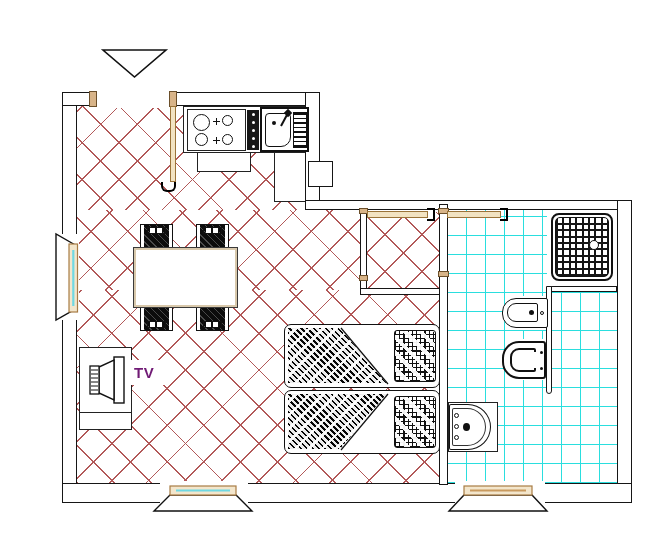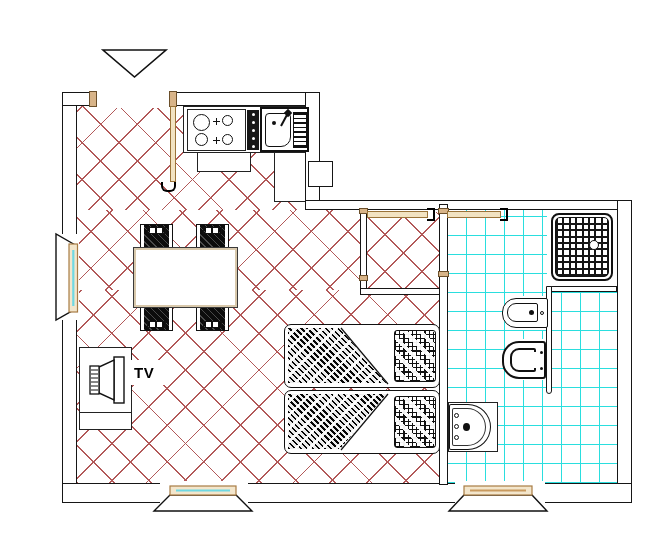--- a/index.html
+++ b/index.html
@@ -32,21 +32,21 @@
   .mat-hatch{background-image:
       repeating-linear-gradient(-45deg,rgba(255,255,255,.95) 0 2.5px,transparent 2.5px 9.5px),
       repeating-linear-gradient(45deg,#060606 0 1.7px,#ececec 1.7px 4.3px);}
   .pillow{border:1px solid #111;border-radius:3px;background-color:#fff;background-image:
       repeating-linear-gradient(45deg,transparent 0 7px,rgba(255,255,255,.94) 7px 11px),
       repeating-linear-gradient(0deg,#111 0 1.2px,transparent 1.2px 4.2px),
       repeating-linear-gradient(90deg,#111 0 1.2px,transparent 1.2px 4.2px);}
   .shower-grid{border:1px solid #111;background-image:
       repeating-linear-gradient(0deg,#161616 0 2px,transparent 2px 6.4px),
       repeating-linear-gradient(90deg,#161616 0 2px,transparent 2px 6.4px);}
-  .tvlabel{font-size:15px;font-weight:600;color:#000000;letter-spacing:.5px;}
+  .tvlabel{font-size:15px;font-weight:600;color:#701a75;letter-spacing:.5px;}
 </style>
 </head>
 <body>
 
 <div id="plan">
 
   <div class="abs hatch-red" style="left:77px;top:106px;width:231px;height:106px;"></div>
   <div class="abs hatch-red" style="left:77px;top:210px;width:285px;height:82px;"></div>
   <div class="abs hatch-red" style="left:77px;top:290px;width:364px;height:193px;"></div>
   <div class="abs hatch-red" style="left:366px;top:212px;width:75px;height:78px;"></div>

